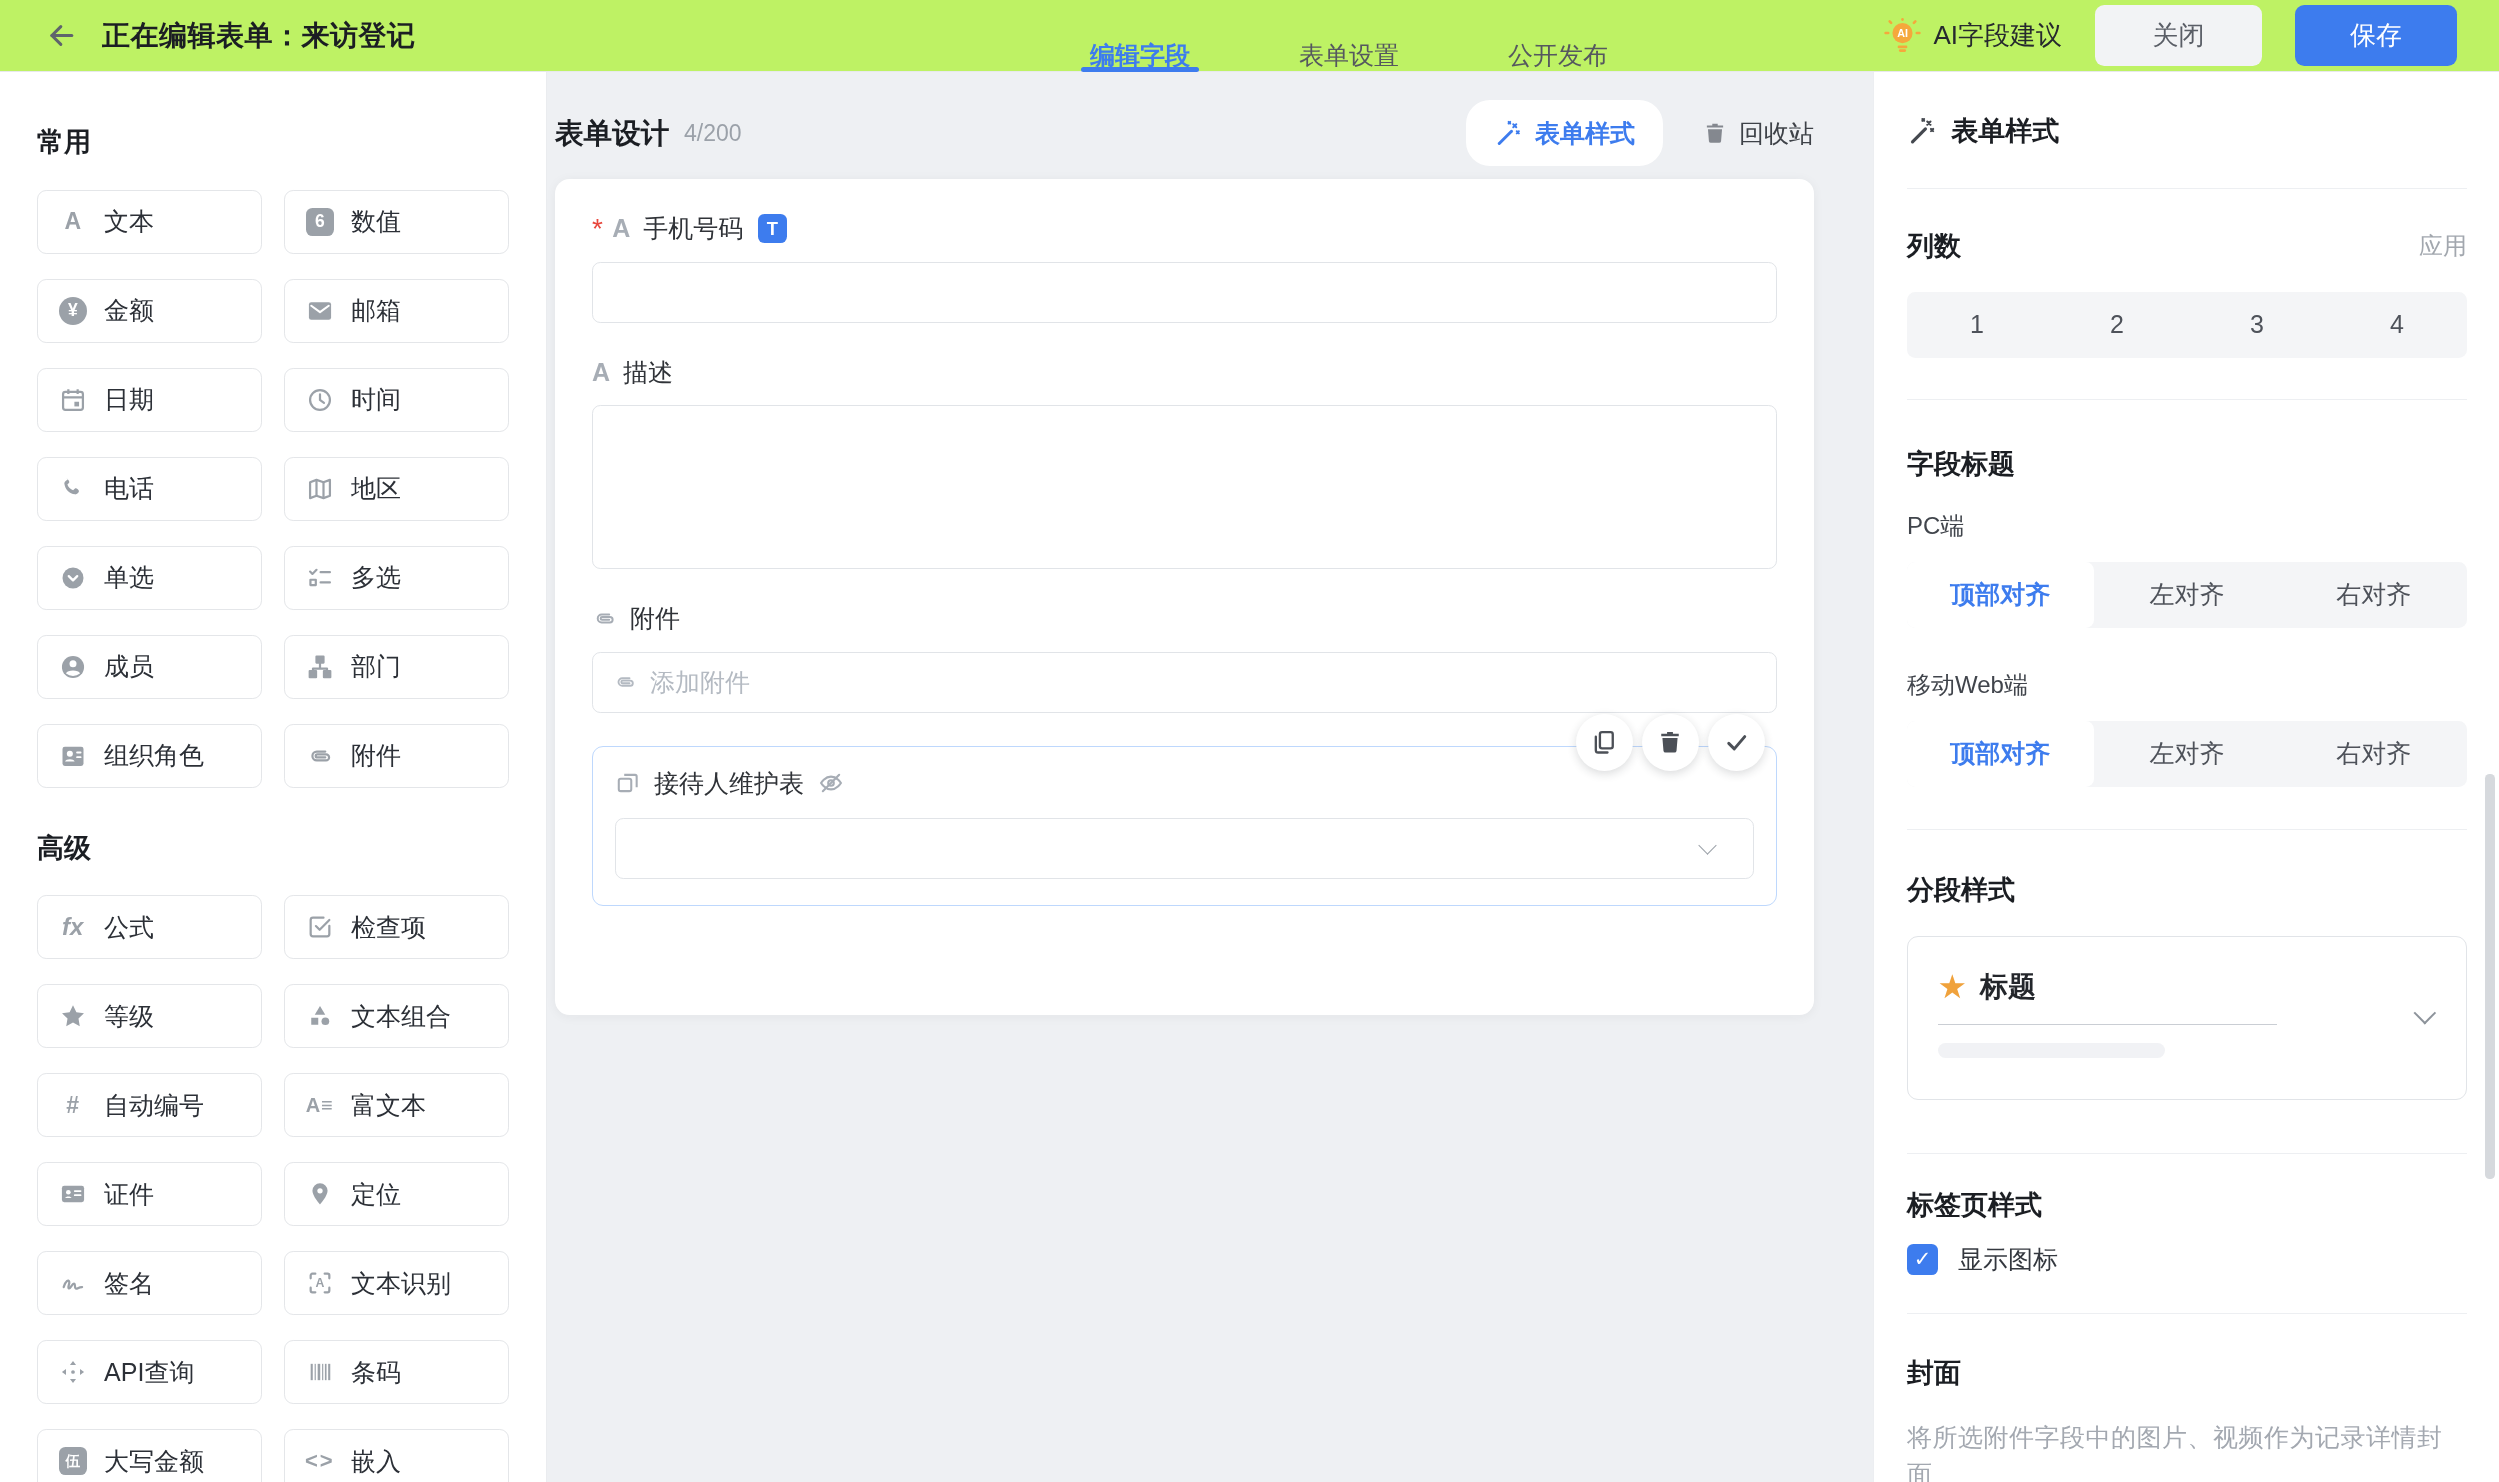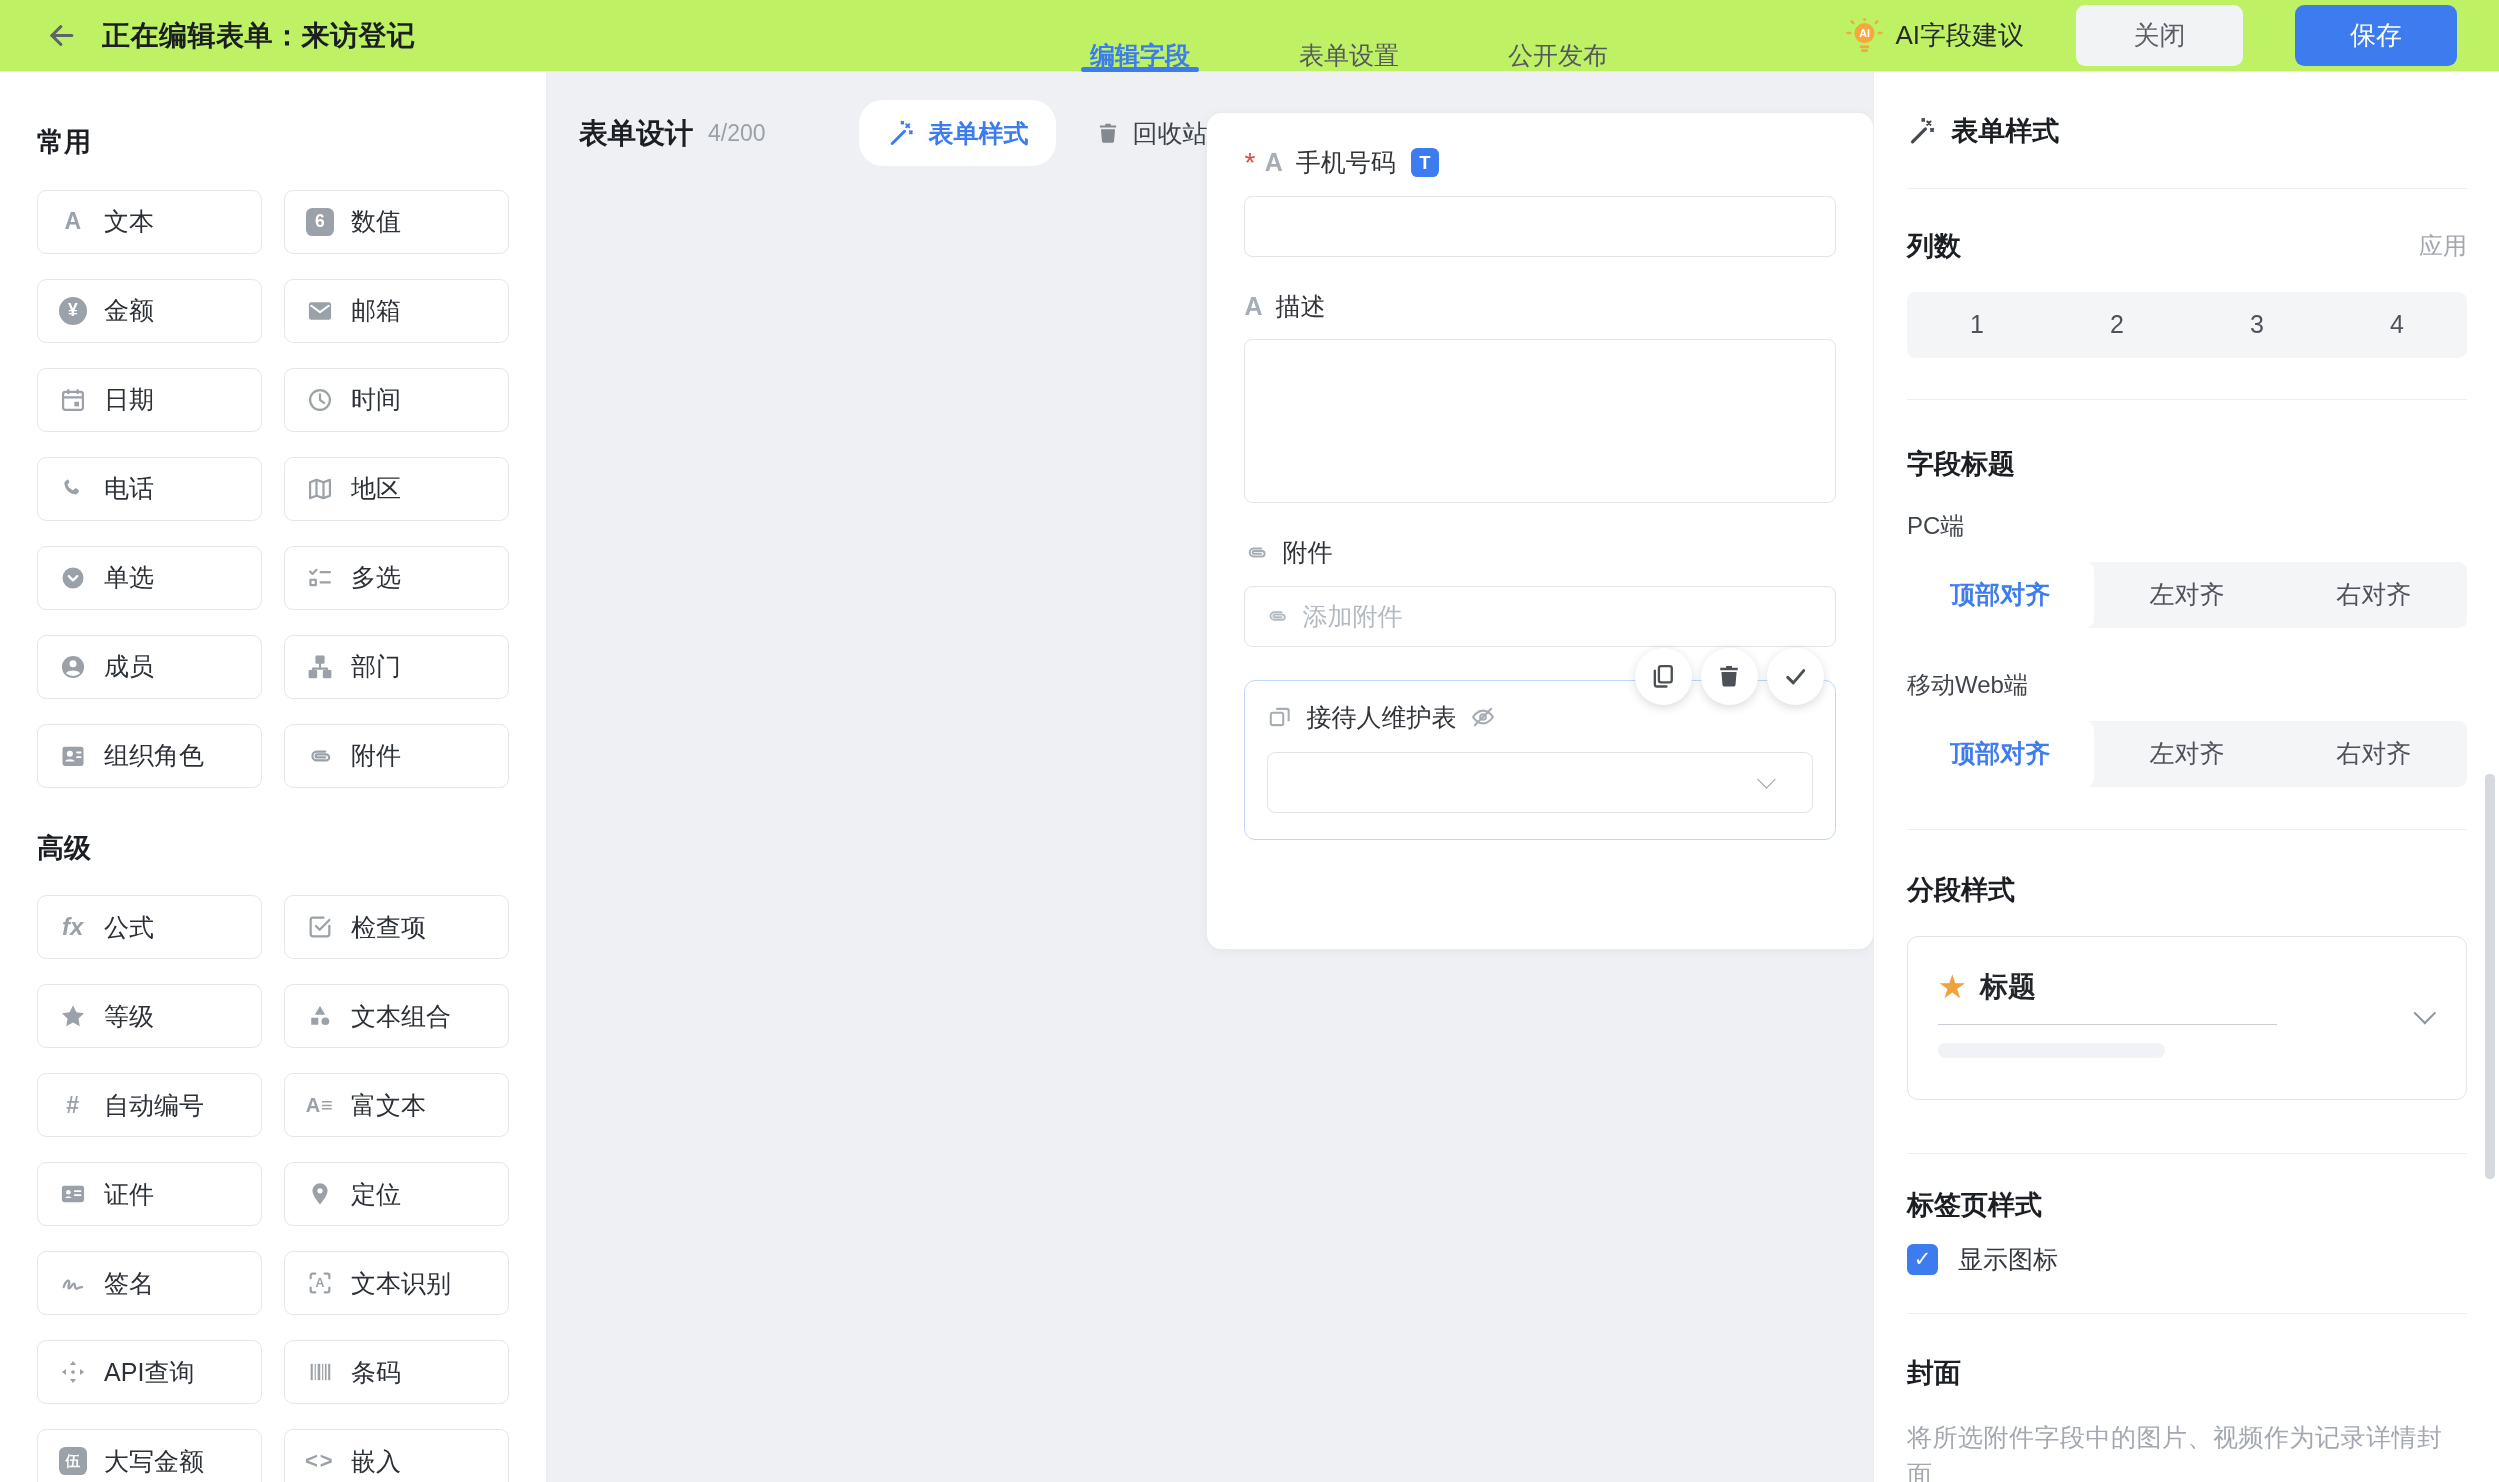--- a/index.html
+++ b/index.html
@@ -13,21 +13,21 @@
 
   
   .topbar{flex:0 0 72px;height:72px;background:#bef264;border-bottom:0.9px solid #e7e9ec;
     display:flex;align-items:center;padding:0 43px;position:relative;z-index:5}
   .back{width:37px;height:37px;display:flex;align-items:center;justify-content:center;color:#5f646c;cursor:pointer}
   .tb-title{font-size:28px;font-weight:700;color:var(--ink);margin-left:22px;letter-spacing:0.5px}
   .tabs{position:absolute;left:1090px;top:0;height:72px;display:flex;gap:109px}
   .tab{position:relative;display:flex;align-items:flex-end;font-size:25px;color:var(--gray);cursor:pointer}
   .tab.active{color:var(--accent);font-weight:600}
   .tab.active::after{content:"";position:absolute;left:-9.2px;right:-9.2px;bottom:0;height:5.5px;border-radius:2.8px;background:var(--accent)}
-  .tb-right{margin-left:auto;display:flex;align-items:center;gap:52px}
+  .tb-right{margin-left:auto;display:flex;align-items:center;gap:33px}
   .ai-btn{display:flex;align-items:center;gap:11px;font-size:26px;color:#26292e;cursor:pointer}
   .btn{height:61px;border:none;border-radius:9.2px;font-size:26px;display:flex;align-items:center;justify-content:center;cursor:pointer;font-family:inherit}
   .btn-close{width:167px;background:#f2f3f5;color:#5a5e66}
   .btn-save{width:162px;background:var(--accent);color:#fff}
 
   
   .main{flex:1;display:flex;min-height:0}
 
   
   .sidebar{flex:0 0 547px;width:547px;background:#fff;border-right:0.9px solid #eaecef;
@@ -41,21 +41,21 @@
   .gi{width:29.5px;height:29.5px;display:flex;align-items:center;justify-content:center;flex:none;color:var(--icongray)}
   svg.ic{width:28px;height:28px;flex:none}
   .glyph-badge{width:28px;height:28px;border-radius:6.4px;background:var(--icongray);color:#fff;
     font-size:17.5px;font-weight:700;display:flex;align-items:center;justify-content:center}
   .glyph-circle{border-radius:50%}
   .glyph-text{font-size:23px;font-weight:700;color:var(--icongray);font-style:normal}
   .glyph-fx{font-style:italic;font-size:24px}
   .glyph-embed{letter-spacing:1.8px;font-size:22px}
 
   
-  .center{flex:1;min-width:0;background:#eef0f3;padding:28px 0 0 32px;display:flex;flex-direction:row}
+  .center{flex:1;min-width:0;background:#eef0f3;padding:28px 0 0 8px;display:flex;flex-direction:column}
   .c-head{width:1259px;height:66px;display:flex;align-items:center}
   .c-title{font-size:28.6px;font-weight:700;color:var(--ink)}
   .c-count{font-size:23px;color:var(--lgray);margin-left:14.7px}
   .pill{margin-left:auto;height:66px;padding:0 28px;background:#fff;border-radius:24px;
     display:flex;align-items:center;gap:13px;color:var(--accent);font-size:25px;font-weight:600;cursor:pointer}
   .recycle{display:flex;align-items:center;gap:11px;margin-left:39px;font-size:25px;color:#3e4248;cursor:pointer}
   .card{width:1259px;height:836px;background:#fff;border-radius:14.7px;margin-top:13px;
     box-shadow:0 1.8px 11px rgba(30,35,43,.05);padding:33px 37px}
 
   .field{margin-bottom:33px}

